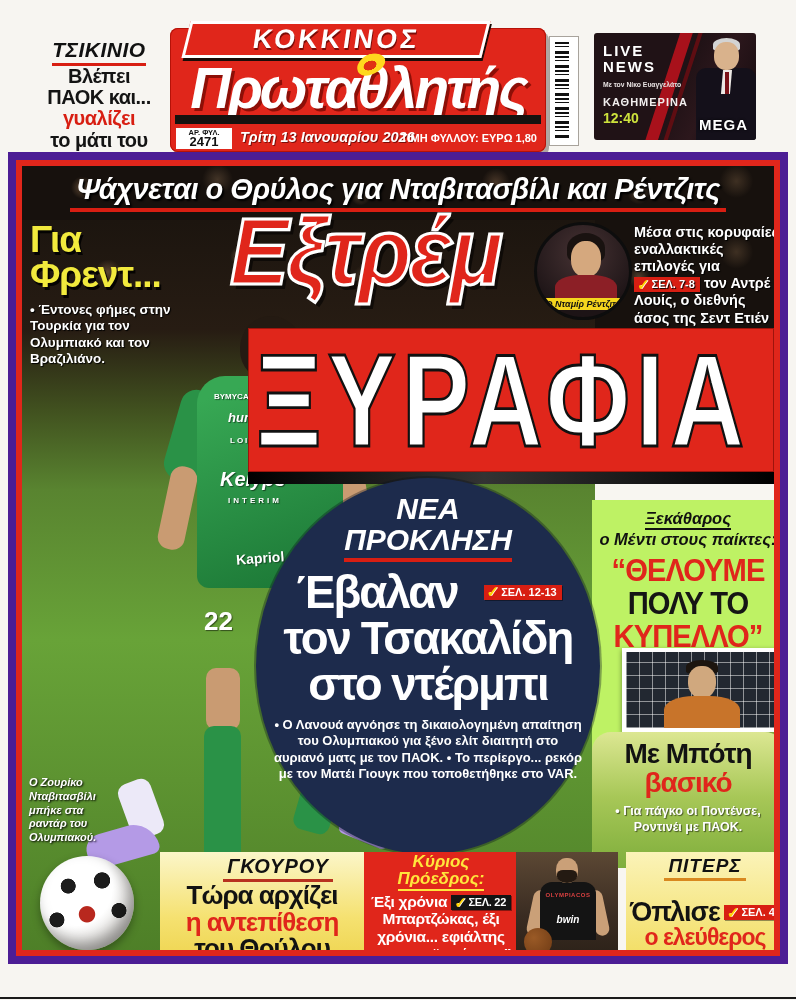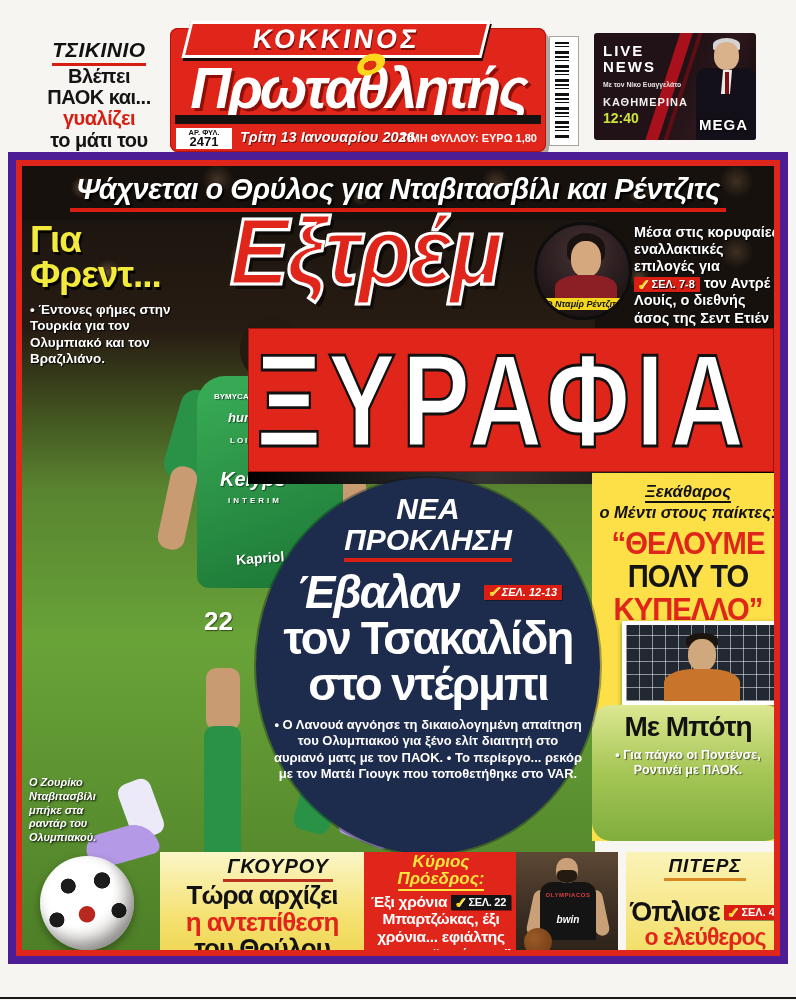--- a/index.html
+++ b/index.html
@@ -116,40 +116,40 @@
 
   .badge { display:inline-flex; align-items:center; gap:2px; background:#d81e12; color:#fff; font-weight:900; font-size:11px; padding:1px 5px 1px 3px; line-height:1.2; vertical-align:middle; white-space:nowrap; box-shadow:1px 1px 0 rgba(0,0,0,.4); }
   .badge .chk { color:#ffd400; font-size:15px; font-weight:900; line-height:.8; text-shadow:1px 0 0 #fff; }
   .badge.dark { background:#141414; }
 
   .redband { left:226px; top:162px; right:0; height:144px; background:#e0261b; z-index:4; display:flex; align-items:center; box-shadow:inset 0 0 0 1px #9e140c; overflow:hidden; }
   .redband .big { font-size:116px; font-weight:900; color:#fff; letter-spacing:7px; line-height:1; margin-left:8px;
     -webkit-text-stroke:2.5px #111; transform:scaleX(.88) scaleY(1.14); transform-origin:left center; white-space:nowrap; }
   .blackstrip { left:226px; top:306px; right:0; height:12px; background:linear-gradient(90deg,#000,#333 45%,#000); z-index:4; }
 
-  .rightcol { left:570px; top:307px; width:192px; height:368px; background:#fde047; z-index:4; text-align:center; }
+  .rightcol { left:570px; top:334px; width:192px; height:368px; background:#bef264; z-index:4; text-align:center; }
   .rck1 { margin-top:9px; font-size:16.5px; font-weight:900; font-style:italic; color:#111; line-height:1.1; }
   .rck1 .u { display:inline-block; border-bottom:2px solid #111; padding-bottom:1px; }
   .rq { font-size:31px; font-weight:900; letter-spacing:-1px; line-height:1.02; transform:scaleX(.94); transform-origin:center; }
   .rq.red { color:#e0261b; } .rq.blk { color:#151515; margin:1px 0; }
   .gkphoto { position:absolute; left:30px; top:148px; width:158px; height:84px; border:4px solid #fff; box-shadow:0 2px 5px rgba(0,0,0,.45); background-color:#222831;
     background-image:repeating-linear-gradient(90deg, rgba(255,255,255,.5) 0 1px, transparent 1px 13px), repeating-linear-gradient(0deg, rgba(255,255,255,.5) 0 1px, transparent 1px 13px); overflow:hidden; }
   .gkface { position:absolute; left:62px; top:14px; width:28px; height:32px; background:#d0a87e; border-radius:46%; }
   .gkhair { position:absolute; left:60px; top:8px; width:32px; height:14px; background:#1c150f; border-radius:50% 50% 20% 20%; }
   .gkbody { position:absolute; left:38px; top:44px; width:76px; height:34px; background:#c8742a; border-radius:40% 40% 0 0; }
   .greenpanel { position:absolute; left:0; right:0; top:232px; bottom:0; background:linear-gradient(180deg,#dce792,#a7c757 48%,#7fae3c);border-radius:19px; }
   .gp1 { margin-top:8px; font-size:28px; font-weight:900; color:#121212; letter-spacing:-1px; line-height:1; }
   .gp2 { font-size:28px; font-weight:900; color:#e0261b; letter-spacing:-1px; line-height:1.05; }
   .gpb { width:172px; margin:7px auto 0; color:#fff; font-size:12.5px; font-weight:800; line-height:1.22; text-shadow:1px 1px 1px rgba(0,0,0,.55); }
 
   .navy { left:234px; top:312px; width:344px; height:376px; background:#1d2b4c; border-radius:50%; z-index:5; text-align:center; box-shadow:0 0 0 2px rgba(10,16,30,.35); }
   .nk { margin-top:16px; font-size:30px; font-weight:900; font-style:italic; color:#fff; line-height:1.02; }
   .nk .u { display:inline-block; border-bottom:4px solid #d81e12; padding-bottom:3px; }
   .nh { font-size:47px; font-weight:900; color:#fff; letter-spacing:-2px; line-height:.98; transform:scaleX(.97); transform-origin:center; }
-  .nh-row { display:flex; align-items:center; justify-content:center; gap:23px; margin-top:7px;font-style:italic; }
+  .nh-row { display:flex; align-items:center; justify-content:center; gap:23px; margin-top:7px; }
   .nbody { width:314px; margin:10px auto 0; font-size:13px; font-weight:800; color:#fff; line-height:1.24; }
 
   .bbox { top:686px; height:110px; z-index:6; text-align:center; }
   .gourou { left:138px; width:204px; background:linear-gradient(180deg,#fbf6c9,#f5e170 60%,#eed44e); padding-top:3px; }
   .gourou .k { display:inline-block; font-size:20px; font-weight:900; font-style:italic; color:#111; letter-spacing:1px; border-bottom:3px solid #b8321f; padding:0 4px 1px;margin-left:32px; }
   .gourou .l1,.gourou .l3 { font-size:26px; font-weight:900; color:#121212; letter-spacing:-1px; line-height:1.02; }
   .gourou .l2 { font-size:26px; font-weight:900; color:#e0261b; letter-spacing:-1px; line-height:1.02; }
 
   .redbox { left:342px; width:254px; background:#e0261b; overflow:hidden; }
   .rbt { position:absolute; left:2px; top:1px; width:150px; text-align:center; }
@@ -304,20 +304,21 @@
         <div class="rq red" style="margin-top:7px;">“ΘΕΛΟΥΜΕ</div>
         <div class="rq blk">ΠΟΛΥ ΤΟ</div>
         <div class="rq red">ΚΥΠΕΛΛΟ”</div>
         <div class="gkphoto">
           <div class="gkhair"></div>
           <div class="gkface"></div>
           <div class="gkbody"></div>
         </div>
         <div class="greenpanel">
           <div class="gp1">Με Μπότη</div>
+          <div class="gp2">βασικό</div>
           <div class="gpb">• Για πάγκο οι Ποντένσε, Ροντινέι με ΠΑΟΚ.</div>
         </div>
       </div>
 
       <div class="abs navy">
         <div class="nk">
           <div>ΝΕΑ</div>
           <span class="u">ΠΡΟΚΛΗΣΗ</span>
         </div>
         <div class="nh-row">

